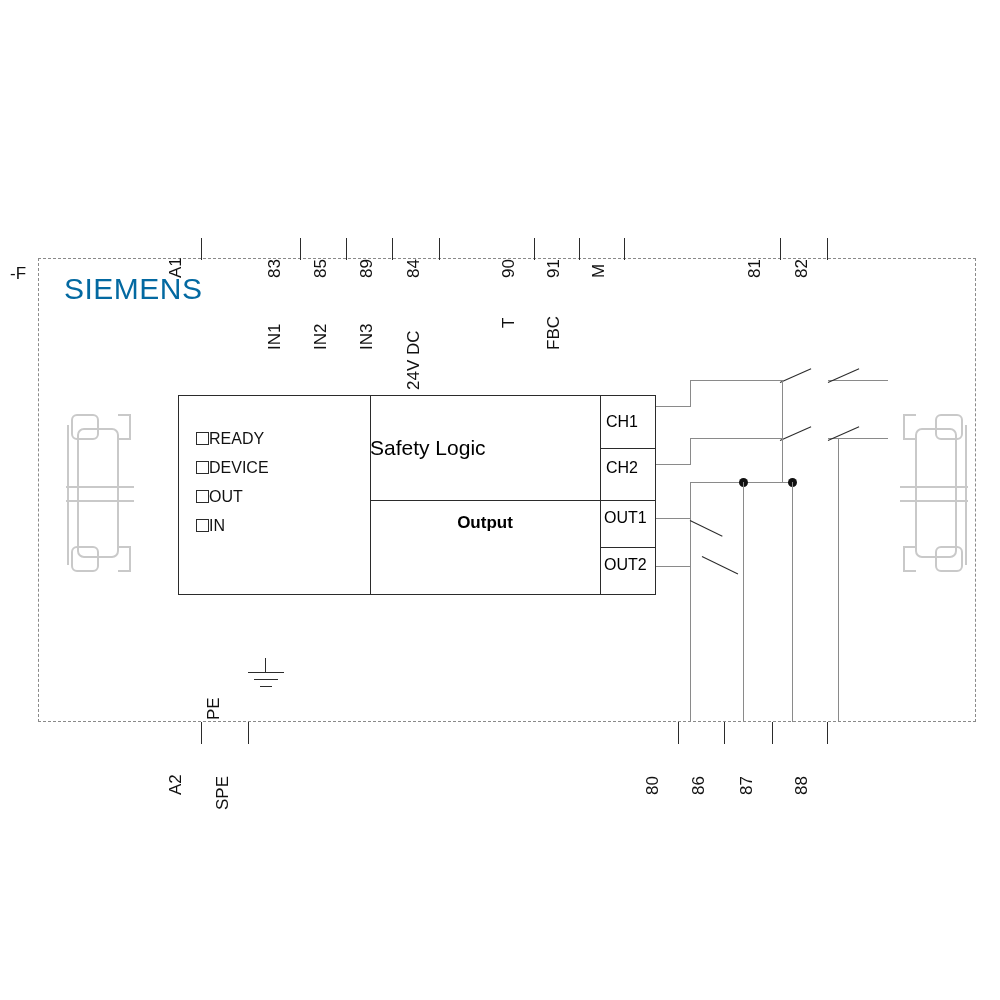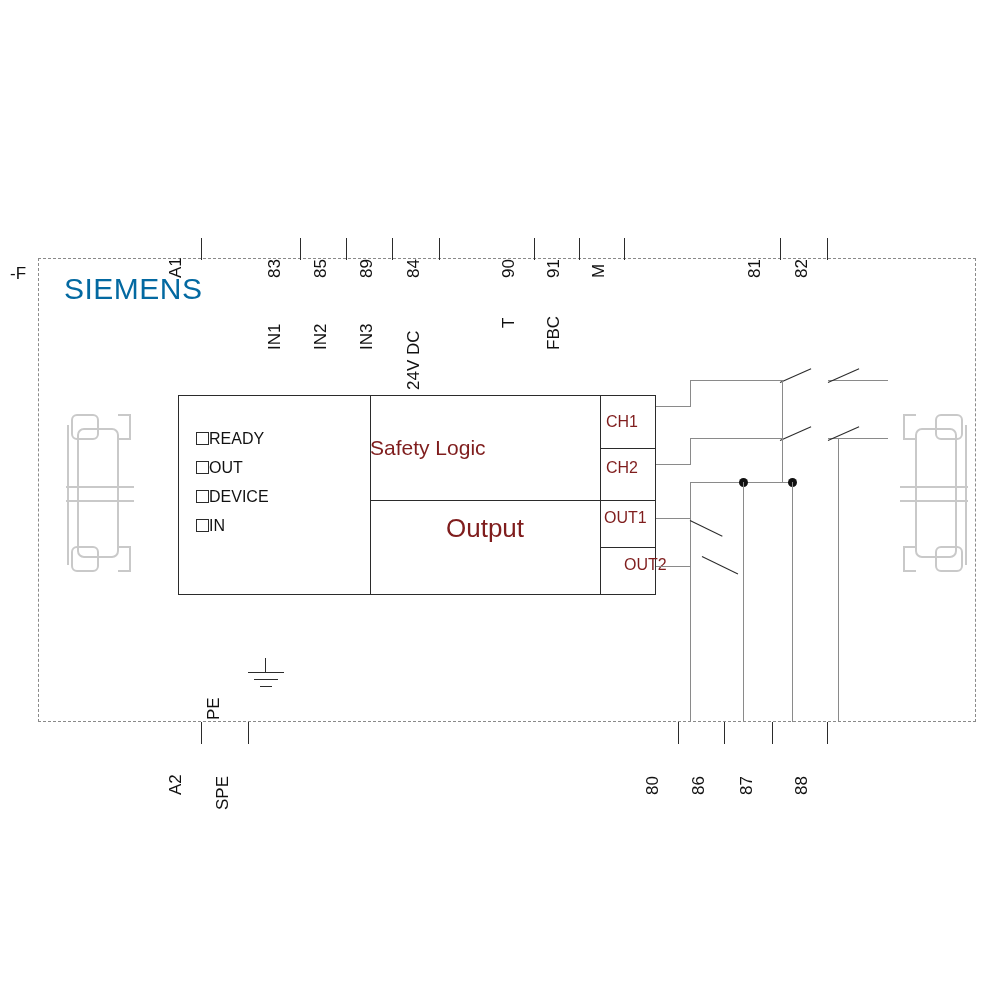--- a/index.html
+++ b/index.html
@@ -129,21 +129,21 @@
   }
   .led-text {
     font-size: 16px;
     color: #111;
     white-space: nowrap;
   }
 
   
   .cell-text {
     font-size: 16px;
-    color: #7f1d1d;
+    color: #000000;
     white-space: nowrap;
   }
 
   
   .wire {
     background: #8a8a8a;
   }
   .wire-h { height: 1px; }
   .wire-v { width: 1px; }
   .wire-dot {
@@ -240,48 +240,48 @@
   <div class="abs ch-col-line"></div>
 
   <div class="abs ch-row" style="top:448px;"></div>
   <div class="abs ch-row" style="top:500px;"></div>
   <div class="abs ch-row" style="top:547px;"></div>
 
   <div class="abs" style="left:370px; top:436px; width:230px; text-align:left;">
     <span class="cell-text" style="font-size:21px;">Safety Logic</span>
   </div>
   <div class="abs" style="left:370px; top:512px; width:230px; text-align:center; line-height:1.3;">
-    <div class="cell-text" style="font-size:26px;">Output</div>
+    <div class="cell-text" style="font-size:17px;font-weight:bold;">Output</div>
   </div>
 
   <div class="abs" style="left:606px; top:413px;">
     <span class="cell-text">CH1</span>
   </div>
   <div class="abs" style="left:606px; top:459px;">
     <span class="cell-text">CH2</span>
   </div>
   <div class="abs" style="left:604px; top:509px;">
     <span class="cell-text">OUT1</span>
   </div>
-  <div class="abs" style="left:604px; top:556px;margin-left:20px;">
+  <div class="abs" style="left:604px; top:556px;">
     <span class="cell-text">OUT2</span>
   </div>
 
   <div class="abs led-list">
     <div class="led-row">
       <div class="led-box"></div>
       <div class="led-text">READY</div>
     </div>
     <div class="led-row">
       <div class="led-box"></div>
-      <div class="led-text">OUT</div>
+      <div class="led-text">DEVICE</div>
     </div>
     <div class="led-row">
       <div class="led-box"></div>
-      <div class="led-text">DEVICE</div>
+      <div class="led-text">OUT</div>
     </div>
     <div class="led-row">
       <div class="led-box"></div>
       <div class="led-text">IN</div>
     </div>
   </div>
 
   <div class="abs vlabel pe-label" style="left:224px; top:700px;">PE</div>
   <div class="abs pe-sym" style="left:248px; top:658px; width:36px; height:34px;">
     <div style="left:17px; top:0; width:1px; height:14px;"></div>

